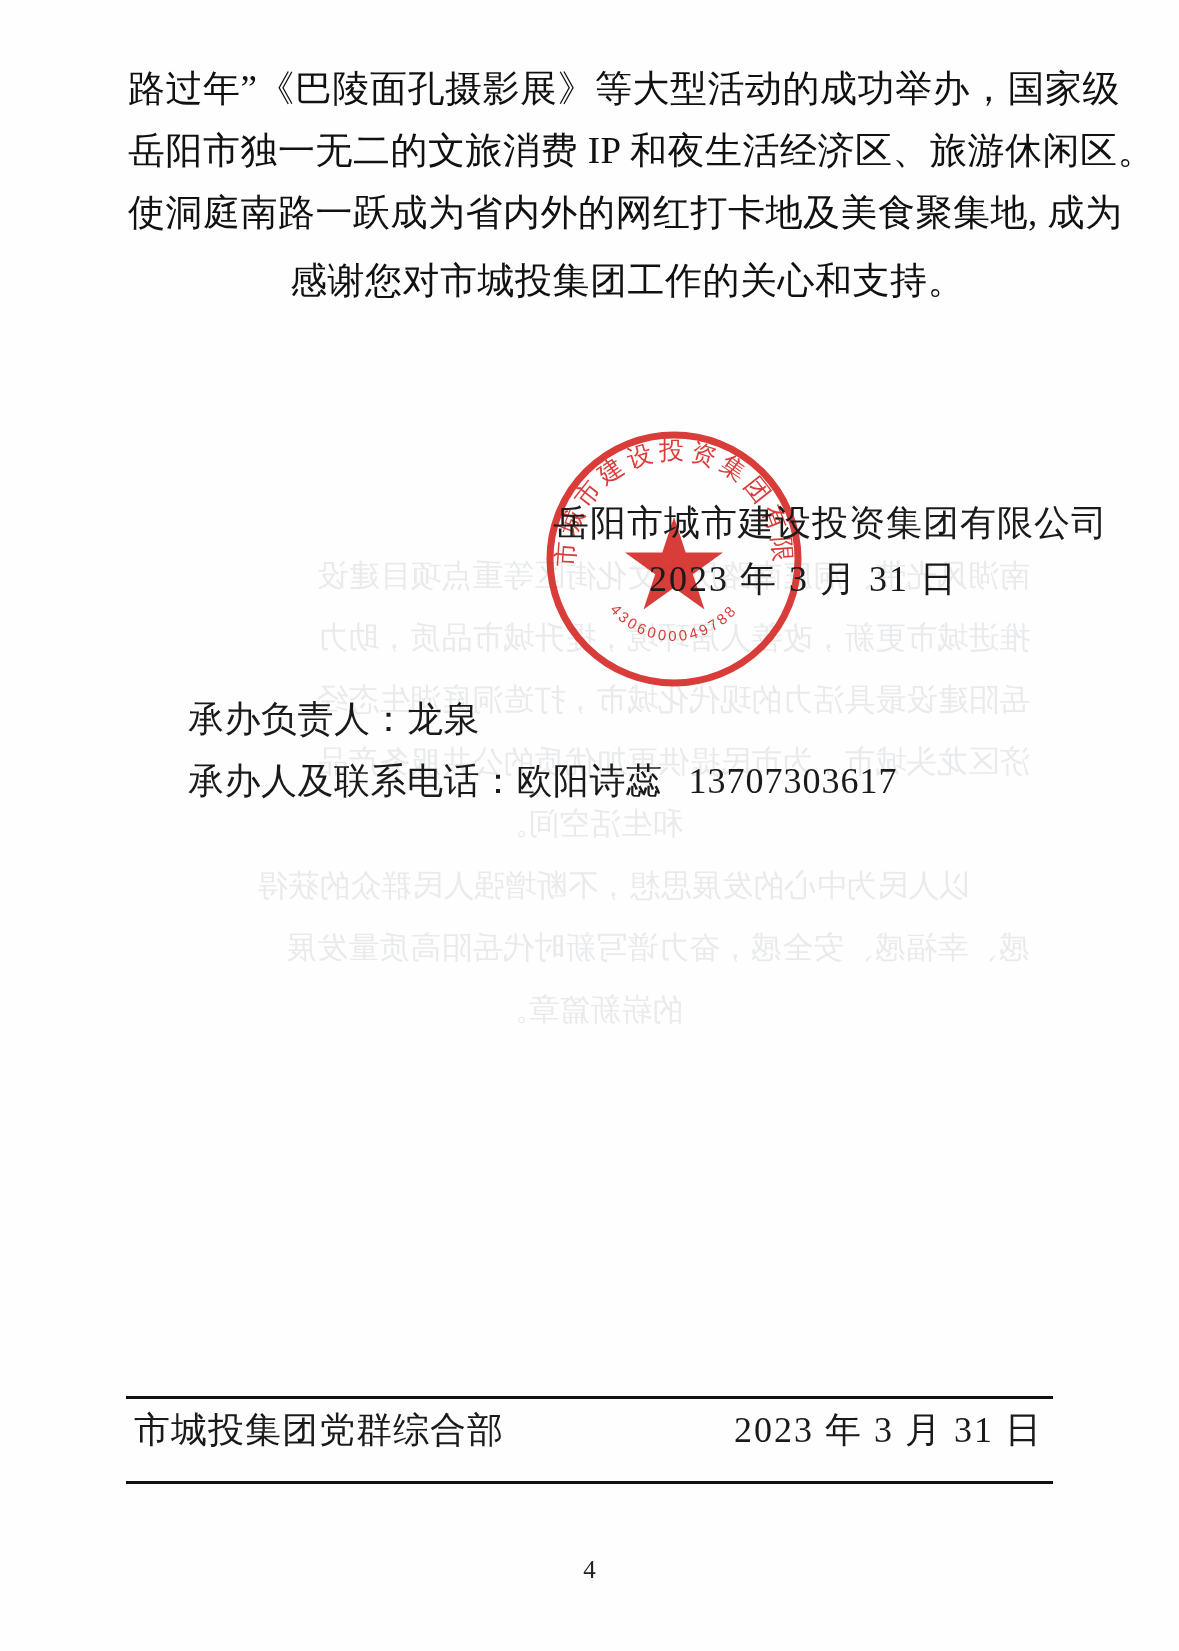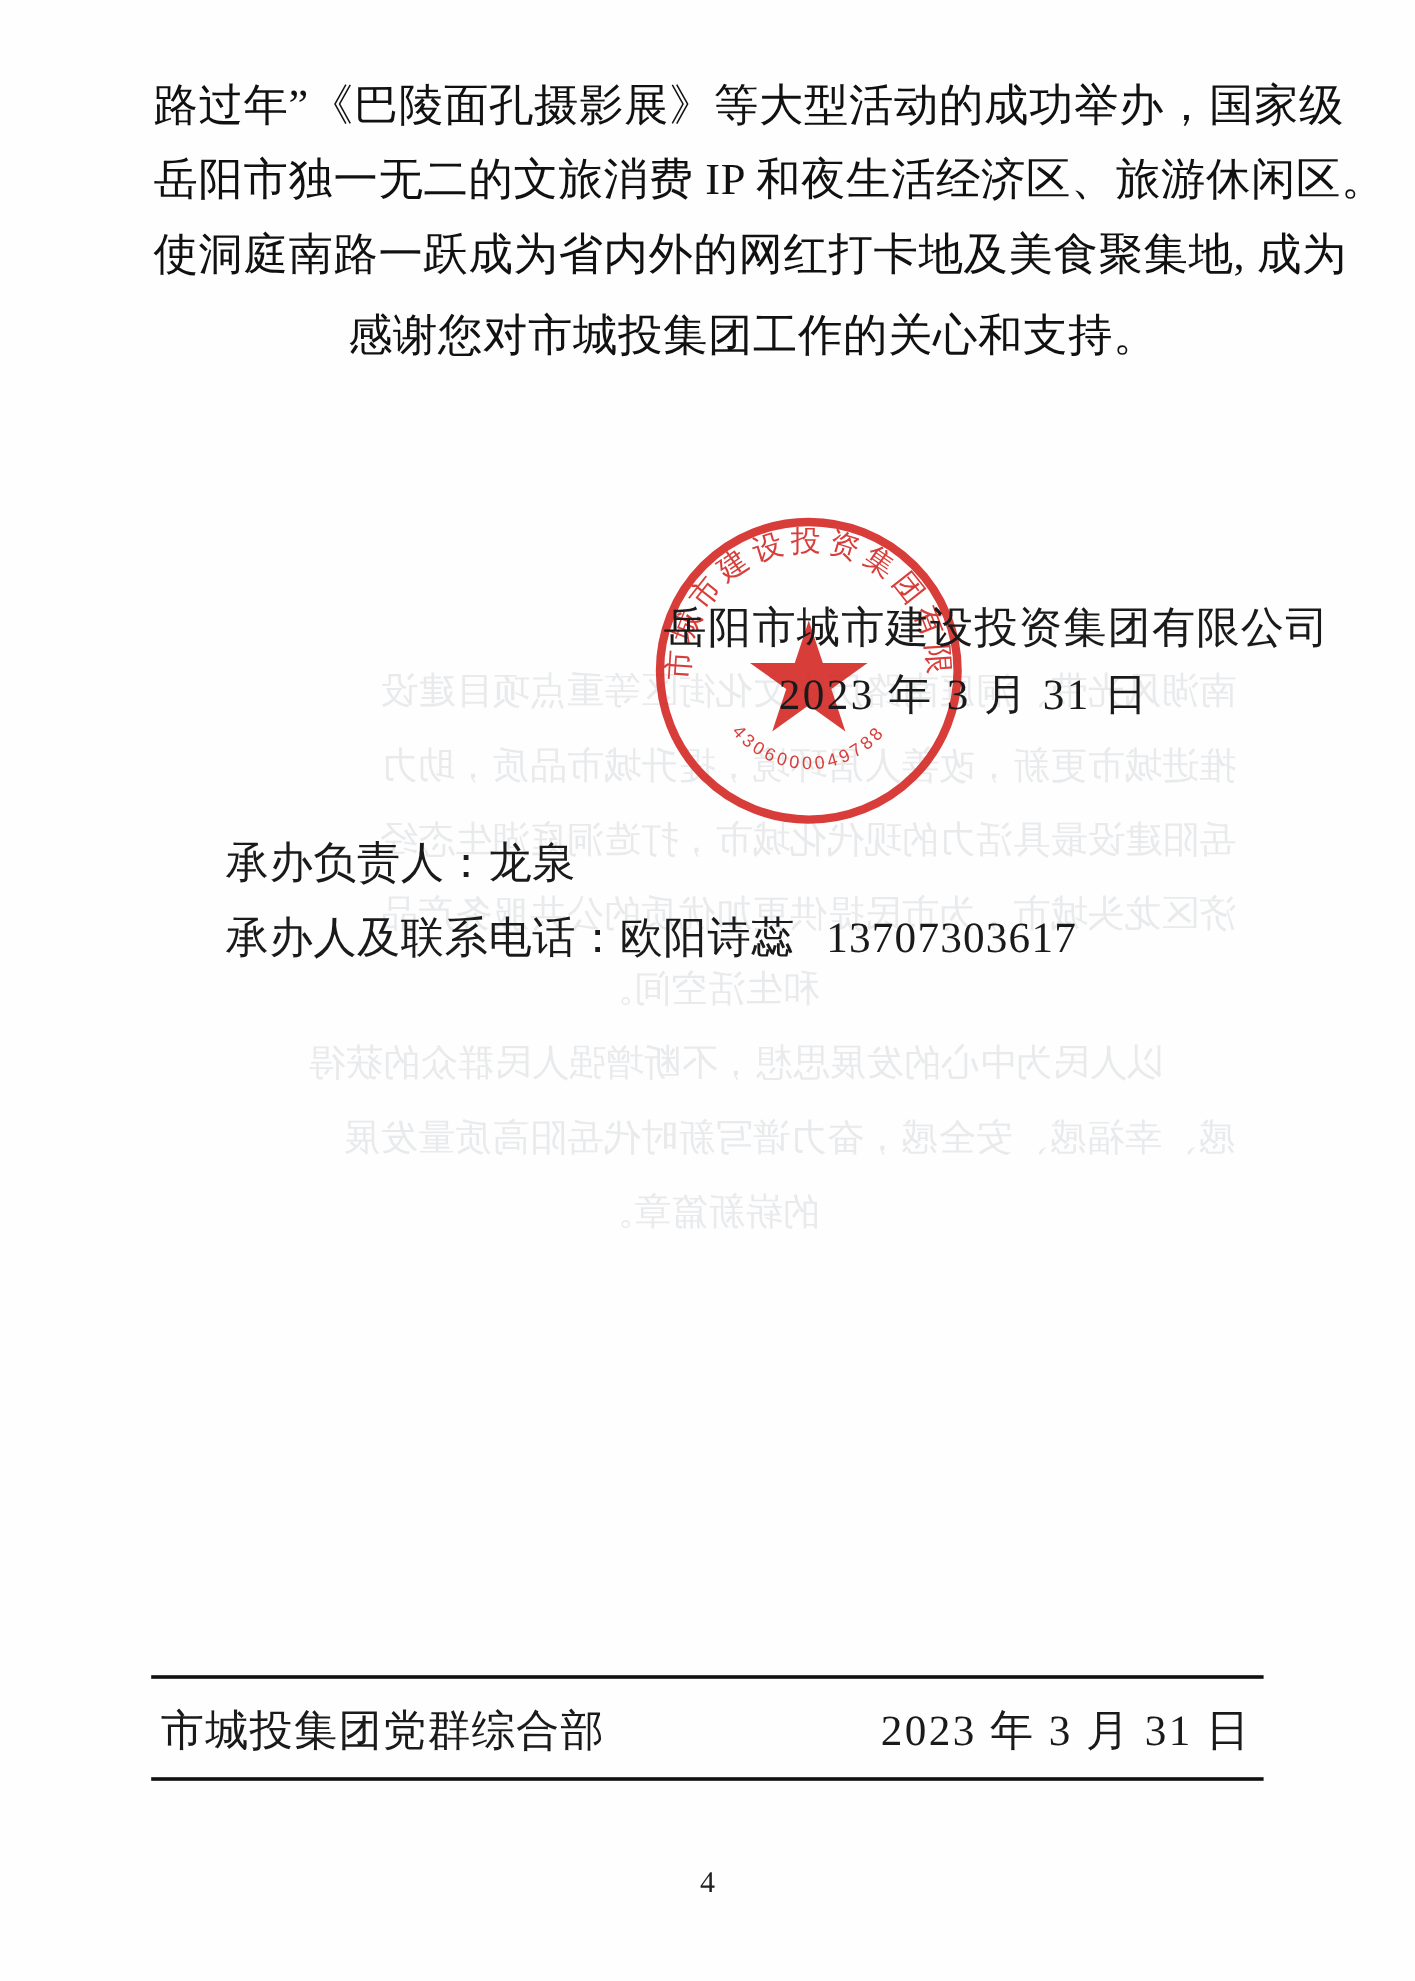--- a/index.html
+++ b/index.html
@@ -126,21 +126,20 @@
     top: 1481px;
     border-top: 3px solid #111;
   }
   .footer-row {
     position: absolute;
     left: 126px;
     right: 126px;
     top: 1406px;
     height: 72px;
     display: flex;
-    align-items: center;
     justify-content: space-between;
   }
   .footer-left {
     font-size: 36px;
     letter-spacing: 1px;
     padding-left: 8px;
   }
   .footer-right {
     font-size: 36px;
     letter-spacing: 2px;

